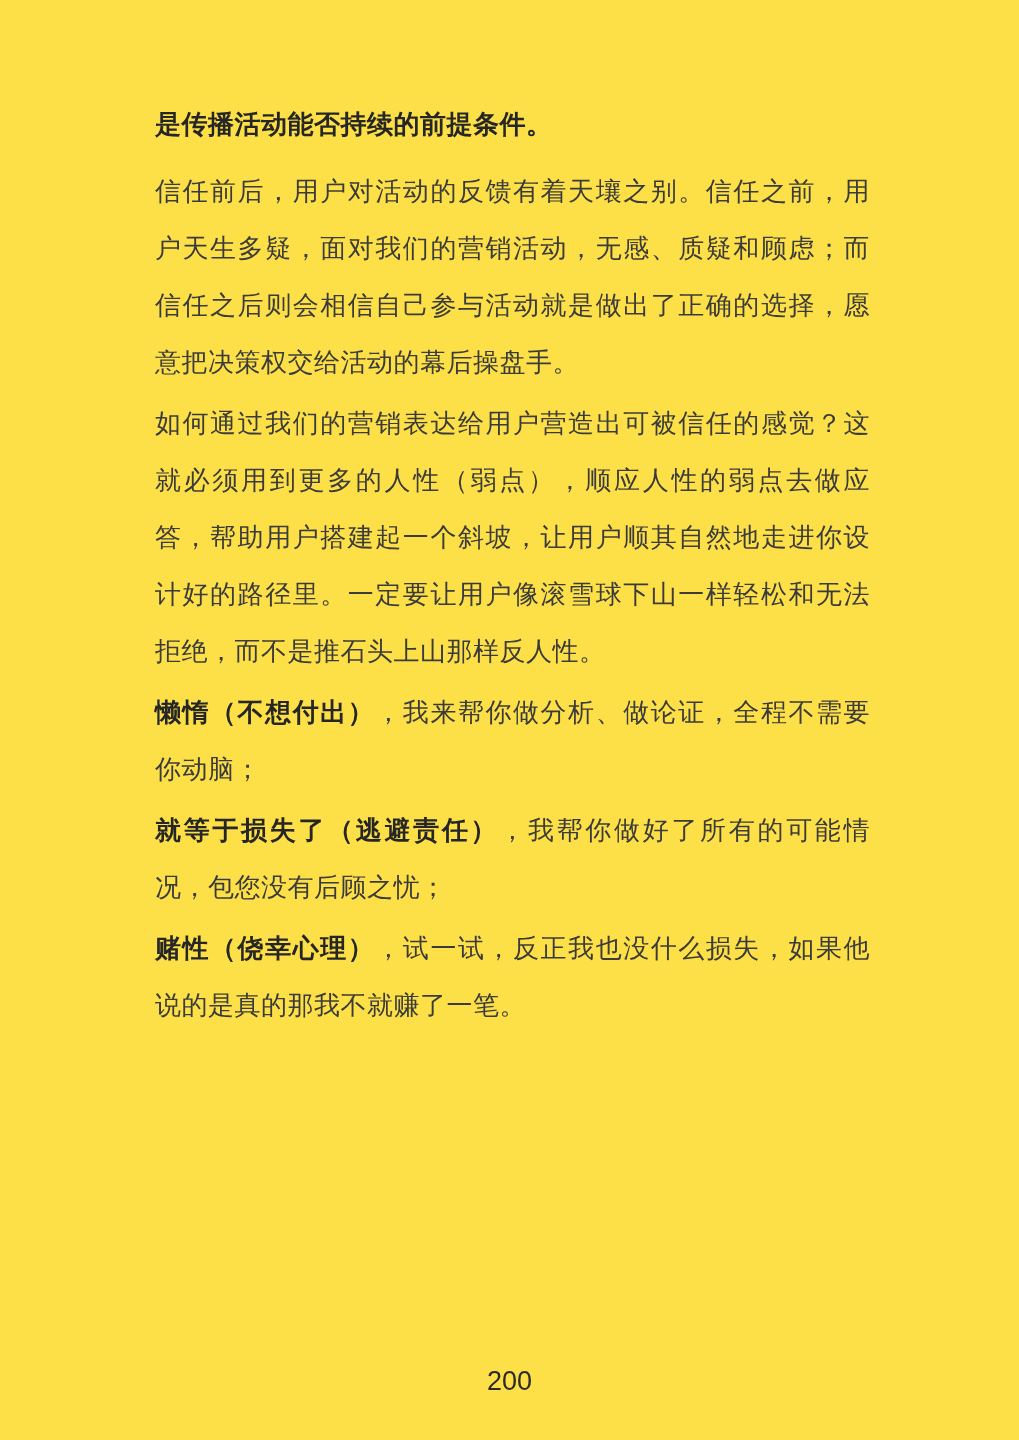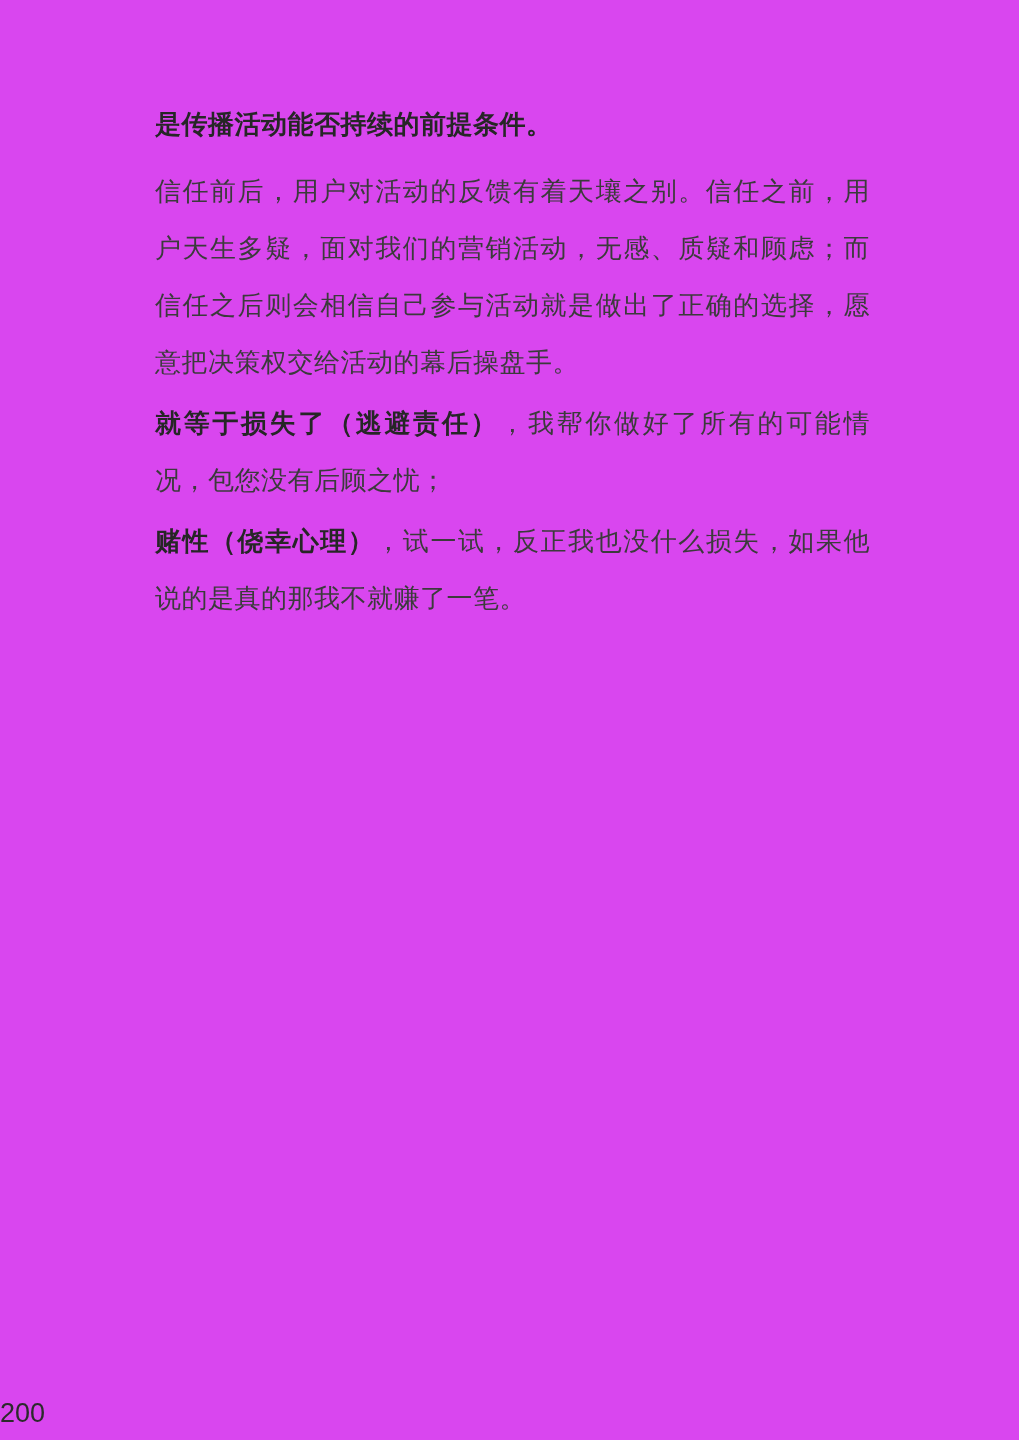--- a/index.html
+++ b/index.html
@@ -4,21 +4,21 @@
 <style>
   html, body {
     margin: 0;
     padding: 0;
     background: #ffffff;
   }
   .page {
     position: relative;
     width: 1019px;
     height: 1440px;
-    background: #d946ef;
+    background: #fde047;
     overflow: hidden;
     font-family: "Liberation Sans", "DejaVu Sans", sans-serif;
   }
   .content {
     position: absolute;
     top: 0;
     left: 155px;
     width: 715px;
     padding-top: 96px;
   }
@@ -37,41 +37,43 @@
     margin-bottom: 10px;
     text-align: left;
   }
   .seg { font: inherit; color: inherit; }
   .seg.bold {
     font-weight: 700;
     color: #262626;
   }
   .footer {
     position: absolute;
-    top: 1397px;
+    top: 1365px;
     left: 0;
     width: 100%;
-    text-align: left;
+    text-align: center;
     font-size: 27px;
     line-height: 32px;
     color: #2b2b2b;
   }
 </style>
 </head>
 <body>
 
 <div class="page">
   <div class="content">
 
     <p class="heading">是传播活动能否持续的前提条件。</p>
 
     <p><span class="seg">信任前后，用户对活动的反馈有着天壤之别。信任之前，用户天生多疑，面对我们的营销活动，无感、质疑和顾虑；而信任之后则会相信自己参与活动就是做出了正确的选择，愿意把决策权交给活动的幕后操盘手。</span></p>
 
+    <p><span class="seg">如何通过我们的营销表达给用户营造出可被信任的感觉？这就必须用到更多的人性（弱点），顺应人性的弱点去做应答，帮助用户搭建起一个斜坡，让用户顺其自然地走进你设计好的路径里。一定要让用户像滚雪球下山一样轻松和无法拒绝，而不是推石头上山那样反人性。</span></p>
 
 
+    <p><span class="seg bold">懒惰（不想付出）</span><span class="seg">，我来帮你做分析、做论证，全程不需要你动脑；</span></p>
 
 
 
     <p><span class="seg bold">就等于损失了（逃避责任）</span><span class="seg">，我帮你做好了所有的可能情况，包您没有后顾之忧；</span></p>
 
     <p><span class="seg bold">赌性（侥幸心理）</span><span class="seg">，试一试，反正我也没什么损失，如果他说的是真的那我不就赚了一笔。</span></p>
 
   </div>
 
   <div class="footer">200</div>

